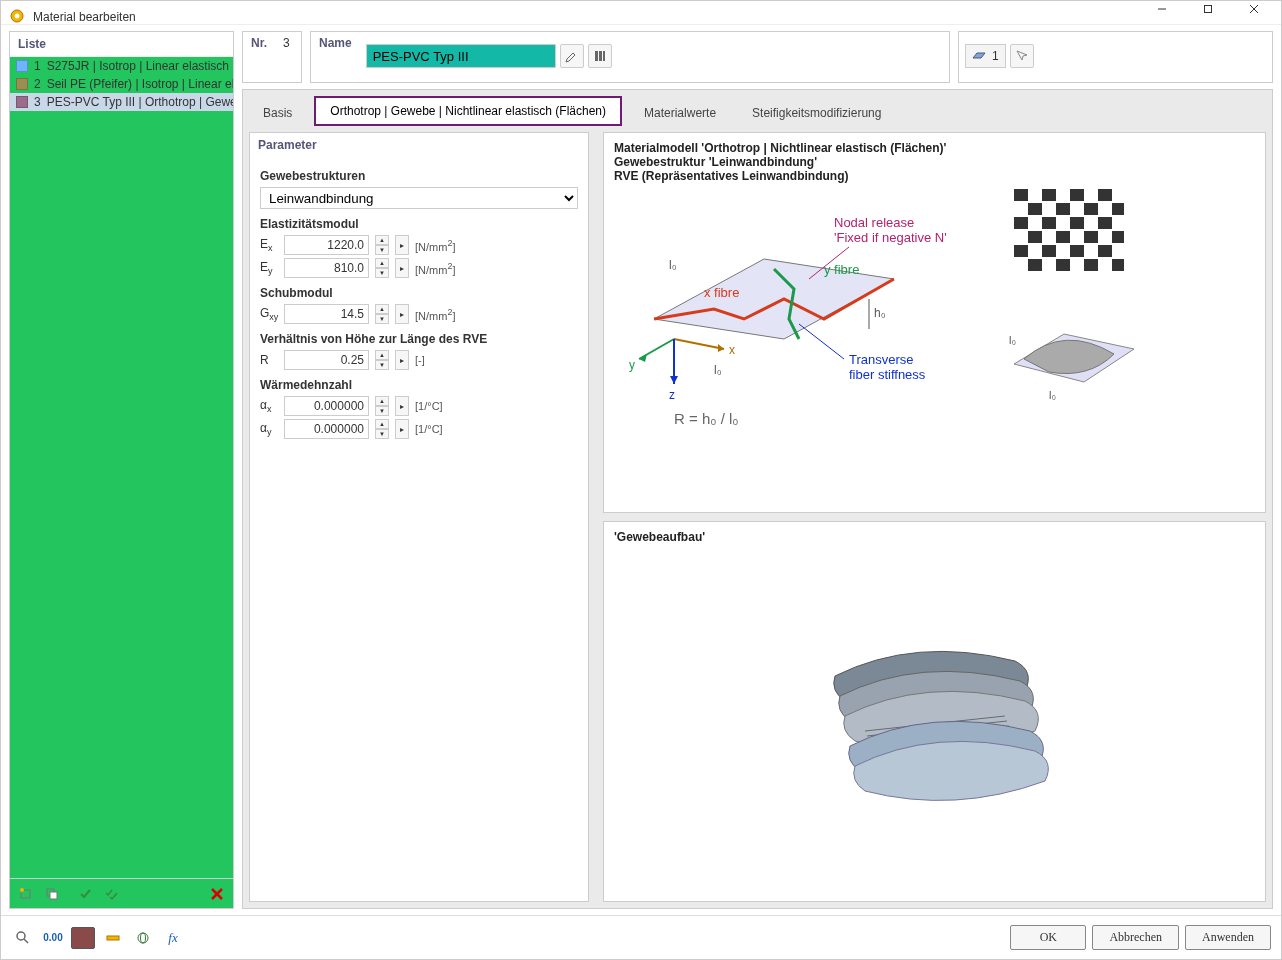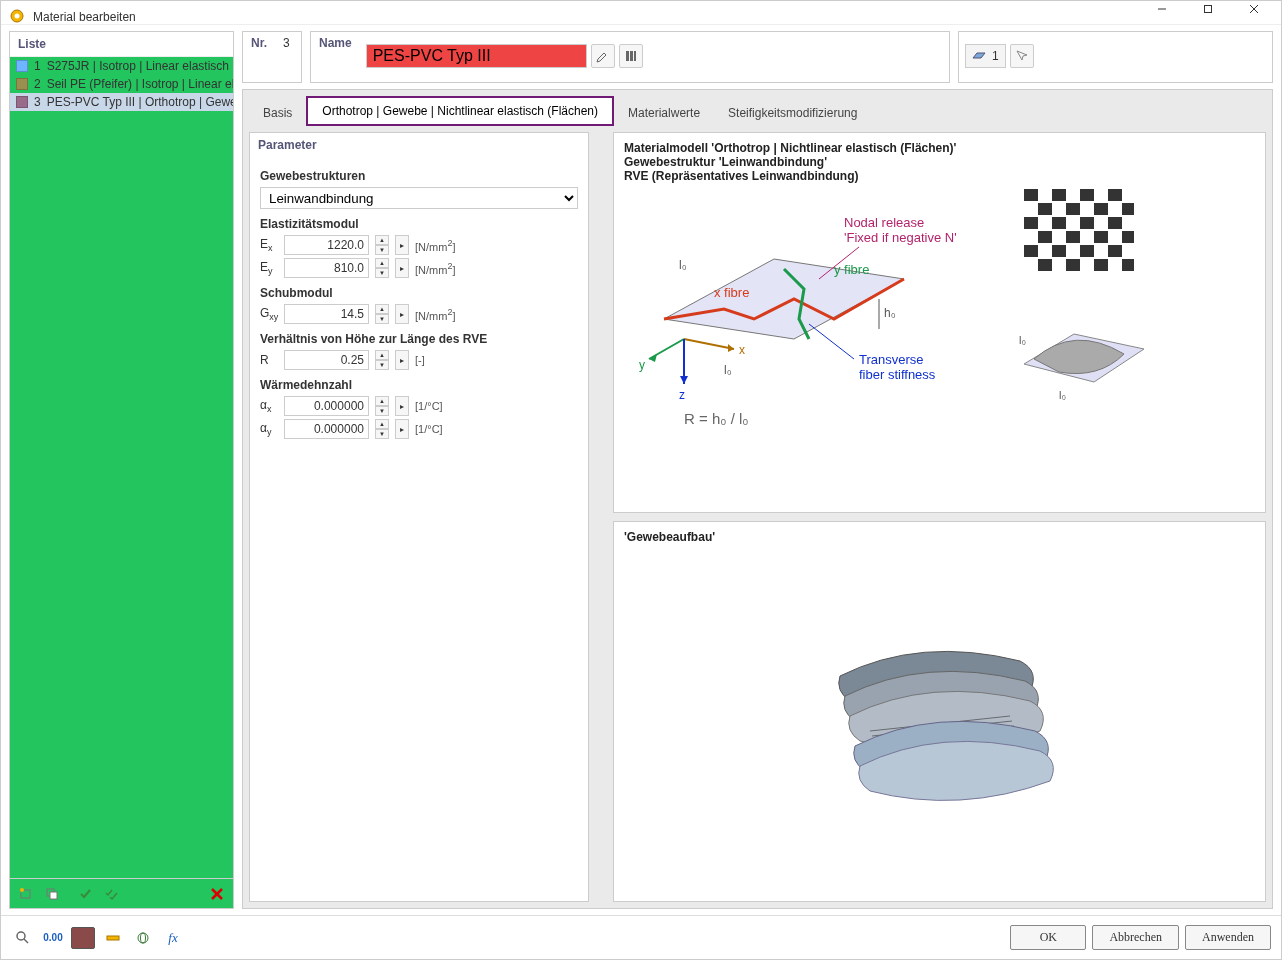--- a/index.html
+++ b/index.html
@@ -22,30 +22,30 @@
   .tb-btn { width: 24px; height: 22px; display: flex; align-items: center; justify-content: center; border: 1px solid transparent; cursor: pointer; border-radius: 2px; }
   .tb-spacer { flex: 1; }
   .right-panel { flex: 1; display: flex; flex-direction: column; gap: 6px; min-width: 0; }
   .top-row { display: flex; gap: 8px; height: 52px; }
   .box { border: 1px solid #ccc; background: #fff; display: flex; flex-direction: row; }
   .box-header { font-weight: bold; color: #555577; padding: 4px 8px 0 8px; font-size: 12px; }
   .nr-box { width: 60px; }
   .nr-val { padding: 4px 8px 6px 8px; text-align: right; }
   .name-box { flex: 1; min-width: 0; }
   .name-row { display: flex; align-items: center; padding: 4px 6px 6px 6px; gap: 4px; }
-  .name-input { flex: 1; border: 1px solid #ccc; padding: 3px 6px; background: #ef4444; font-size: 16px; height: 24px; }
+  .name-input { flex: 1; border: 1px solid #ccc; padding: 3px 6px; background: #14b8a6; font-size: 13px; height: 24px; }
   .icon-btn { width: 24px; height: 24px; border: 1px solid #ccc; display: flex; align-items: center; justify-content: center; cursor: pointer; background: #f6f6f6; border-radius: 2px; }
   .assigned-box { width: 315px; }
   .assigned-row { display: flex; align-items: center; padding: 4px 6px 6px 6px; gap: 4px; }
   .assigned-input { flex: 1; border: 1px solid #ccc; background: #f4f4f4; padding: 3px 6px; font-size: 12px; display: flex; align-items: center; gap: 6px; height: 24px; }
   .big-box { flex: 1; border: 1px solid #ccc; background: #eaeaea; display: flex; flex-direction: column; min-height: 0; }
-  .tabs { display: flex; align-items: flex-end; padding: 6px 6px 0 6px; gap: 0px; }
+  .tabs { display: flex; align-items: flex-end; padding: 6px 6px 0 6px; gap: 8px; }
   .tab { padding: 6px 14px; cursor: pointer; color: #444; }
   .tab.active { background: #fff; border: 2px solid #701a75; border-radius: 0; color: #000; font-weight: 500; }
-  .tab-content { flex: 1; display: flex; gap: 24px; padding: 6px 6px 6px 6px; min-height: 0; }
+  .tab-content { flex: 1; display: flex; gap: 14px; padding: 6px 6px 6px 6px; min-height: 0; }
   .params-panel { width: 340px; background: #fff; border: 1px solid #ccc; padding: 0; display: flex; flex-direction: column; }
   .params-header { padding: 5px 8px; font-weight: bold; color: #555577; }
   .params-body { padding: 4px 10px 10px 10px; overflow: auto; }
   .section-label { font-weight: bold; margin-top: 8px; margin-bottom: 4px; color: #333; }
   .field-row { display: flex; align-items: center; gap: 6px; margin: 3px 0; }
   .field-label { width: 18px; color: #333; }
   .num-input { width: 85px; border: 1px solid #ccc; padding: 2px 4px; text-align: right; display: flex; align-items: center; justify-content: flex-end; background: #fff; height: 20px; }
   .spinner { width: 14px; display: flex; flex-direction: column; }
   .spin-btn { width: 14px; height: 10px; border: 1px solid #ccc; background: #f6f6f6; font-size: 6px; display:flex; align-items:center; justify-content:center; cursor:pointer; }
   .go-btn { width: 14px; height: 20px; border: 1px solid #ccc; background: #f6f6f6; font-size: 8px; display:flex; align-items:center; justify-content:center; cursor:pointer; }

